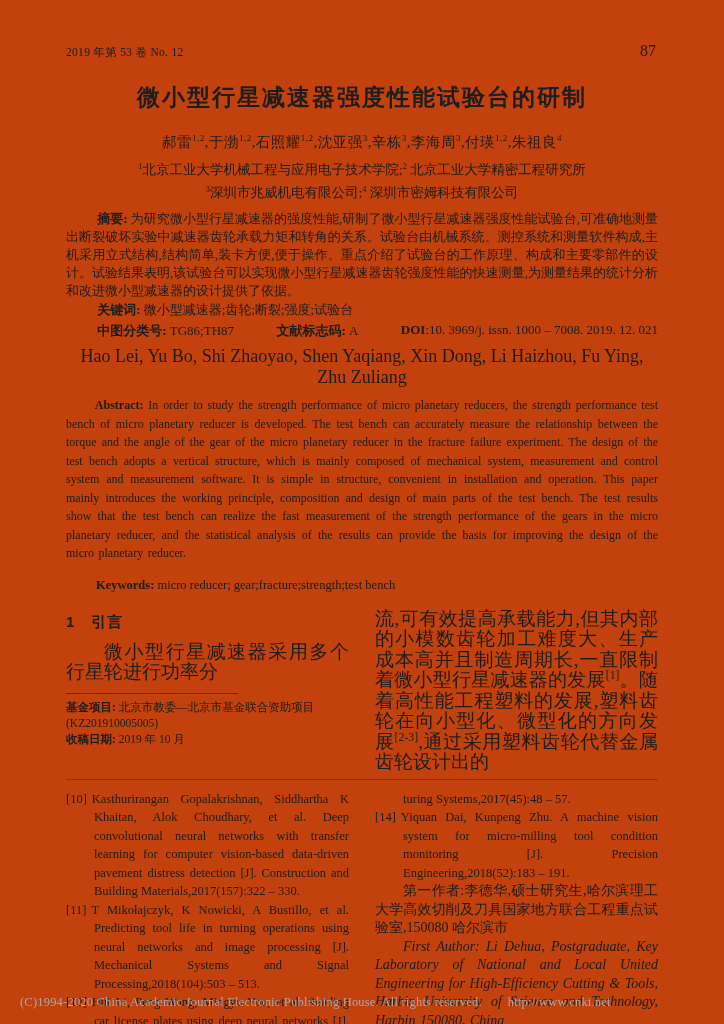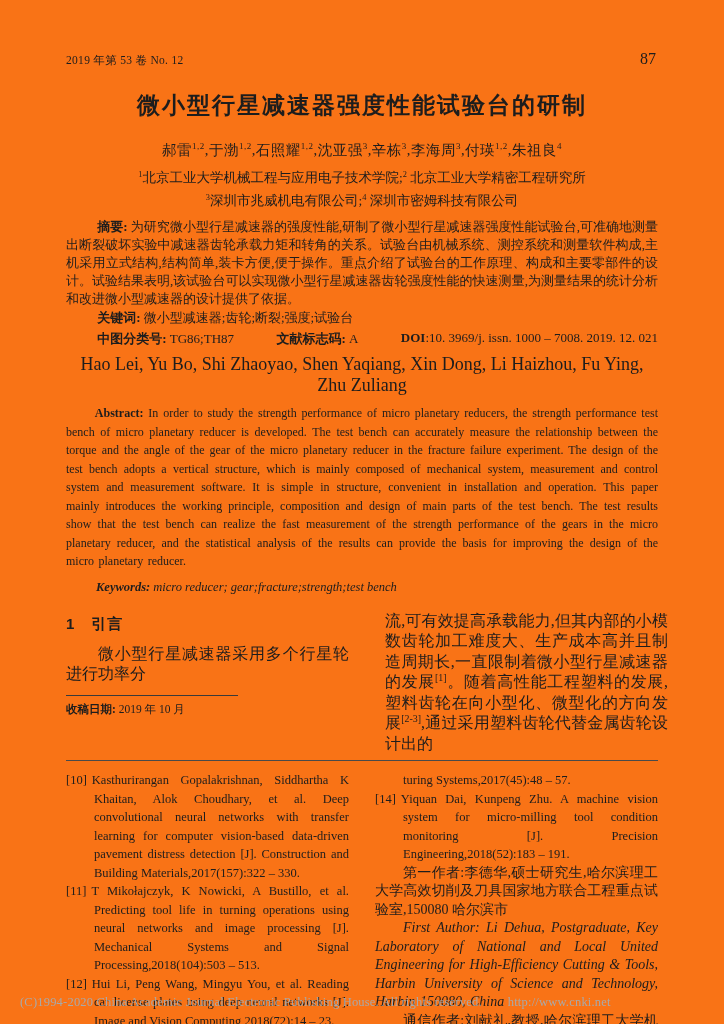--- a/index.html
+++ b/index.html
@@ -1,21 +1,21 @@
 <!DOCTYPE html>
 <html><head>
 <meta charset="utf-8">
 <style>
   html,body{margin:0;padding:0;}
   body{
     width:724px;height:1024px;overflow:hidden;background:#ffffff;
     font-family:"Liberation Serif","DejaVu Serif",serif;color:#1d1d1d;
     position:relative;
   }
-  .page{position:absolute;inset:0;background:#f97316;padding:8px 66px;box-sizing:border-box;}
+  .page{position:absolute;inset:0;background:#c2410c;padding:0 66px;box-sizing:border-box;}
   sup{font-size:0.62em;line-height:0;}
   b{font-weight:bold;}
 
   
   .page-header{padding-top:42px;display:flex;justify-content:space-between;align-items:flex-end;}
   .issue-info{font-size:11.5px;letter-spacing:.3px;}
   .page-number{font-size:16px;margin-right:2px;}
 
   
   .title-zh{margin-top:22px;text-align:center;font-family:"Liberation Sans","DejaVu Sans",sans-serif;
@@ -28,25 +28,25 @@
   .keywords-zh{margin-top:1px;font-size:13px;text-indent:2.4em;}
   .class-line{margin-top:3px;font-size:13px;display:flex;justify-content:space-between;padding-left:2.4em;}
 
   
   .title-en{margin-top:10px;text-align:center;font-weight:bold;font-size:16px;}
   .authors-en{margin-top:6px;text-align:center;font-size:18px;}
   .abstract-en{margin-top:8px;font-size:12px;line-height:18.5px;text-align:justify;text-indent:2.4em;word-spacing:1.5px;}
   .keywords-en{margin-top:1px;font-size:12.5px;text-indent:2.4em;}
 
   
-  .columns{margin-top:14px;display:flex;gap:36px;}
+  .columns{margin-top:14px;display:flex;gap:26px;}
   .col{width:283px;flex:0 0 283px;}
   .section-heading{font-family:"Liberation Sans","DejaVu Sans",sans-serif;font-weight:bold;
                    font-size:15px;margin:6px 0 10px 0;letter-spacing:1px;}
-  .body-para{font-size:16px;line-height:20.5px;text-align:justify;}
+  .body-para{font-size:19px;line-height:20.5px;text-align:justify;}
   .indent2{text-indent:2em;}
 
   
   .footnote{margin-top:10px;}
   .footnote-rule{width:172px;border-top:1px solid #3a3a3a;margin-bottom:5px;}
   .footnote p{margin:0;font-size:11.5px;line-height:16px;}
 
   .full-rule{border-top:1px solid #4a4a4a;margin-top:6px;}
 
   
@@ -88,28 +88,29 @@
     <span><b>中图分类号: </b>TG86;TH87</span>
     <span><b>文献标志码: </b>A</span>
     <span><b>DOI</b>:10. 3969/j. issn. 1000 – 7008. 2019. 12. 021</span>
   </div>
 
 
   <div class="authors-en">Hao Lei, Yu Bo, Shi Zhaoyao, Shen Yaqiang, Xin Dong, Li Haizhou, Fu Ying, Zhu Zuliang</div>
 
   <p class="abstract-en" style="margin:8px 0 0 0;"><b>Abstract: </b>In order to study the strength performance of micro planetary reducers, the strength performance test bench of micro planetary reducer is developed. The test bench can accurately measure the relationship between the torque and the angle of the gear of the micro planetary reducer in the fracture failure experiment. The design of the test bench adopts a vertical structure, which is mainly composed of mechanical system, measurement and control system and measurement software. It is simple in structure, convenient in installation and operation. This paper mainly introduces the working principle, composition and design of main parts of the test bench. The test results show that the test bench can realize the fast measurement of the strength performance of the gears in the micro planetary reducer, and the statistical analysis of the results can provide the basis for improving the design of the micro planetary reducer.</p>
 
-  <p class="keywords-en" style="margin:9px 0 0 0;font-style:italic;"><b>Keywords: </b>micro reducer; gear;fracture;strength;test bench</p>
+  <p class="keywords-en" style="margin:15px 0 0 0;"><b>Keywords: </b>micro reducer; gear;fracture;strength;test bench</p>
 
   <div class="columns">
     <div class="col">
       <h3 class="section-heading">1　引言</h3>
       <p class="body-para indent2" style="margin:0;">微小型行星减速器采用多个行星轮进行功率分</p>
       <div class="footnote">
         <div class="footnote-rule"></div>
+        <p><b>基金项目: </b>北京市教委—北京市基金联合资助项目(KZ201910005005)</p>
         <p><b>收稿日期: </b>2019 年 10 月</p>
       </div>
     </div>
     <div class="col">
       <p class="body-para" style="margin:2px 0 0 0;">流,可有效提高承载能力,但其内部的小模数齿轮加工难度大、生产成本高并且制造周期长,一直限制着微小型行星减速器的发展<sup>[1]</sup>。随着高性能工程塑料的发展,塑料齿轮在向小型化、微型化的方向发展<sup>[2-3]</sup>,通过采用塑料齿轮代替金属齿轮设计出的</p>
     </div>
   </div>
 
   <div class="full-rule"></div>
 

